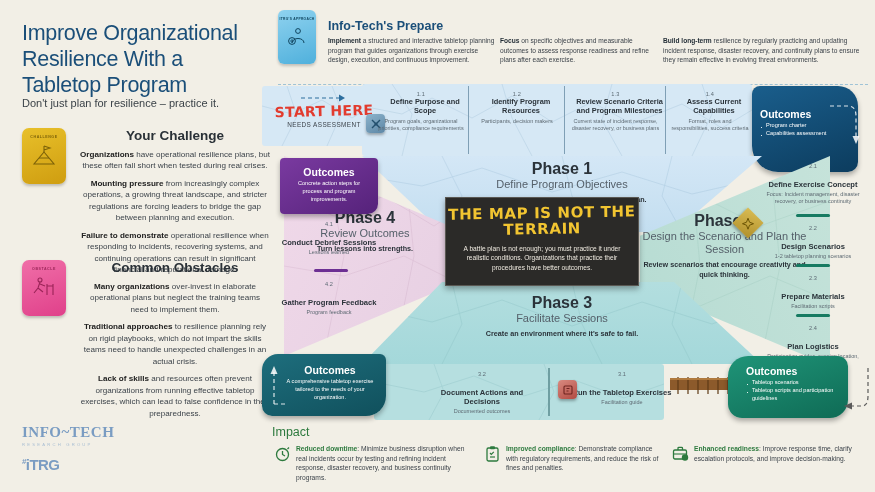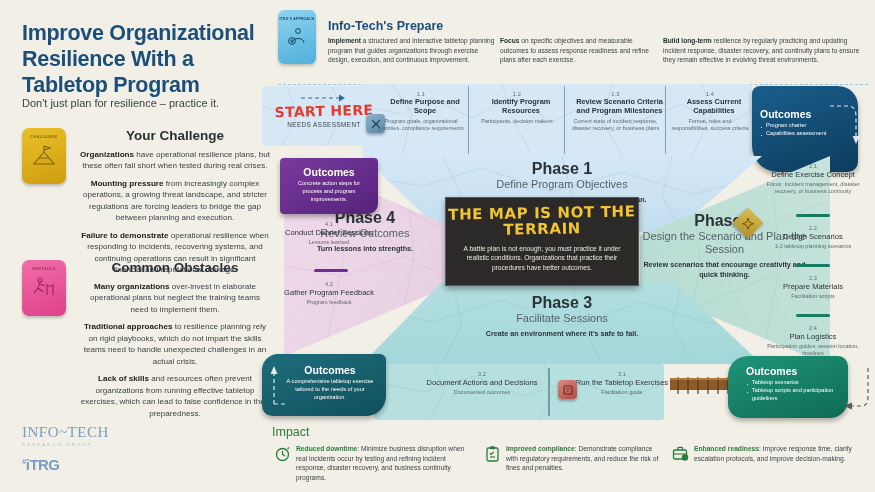--- a/index.html
+++ b/index.html
@@ -8,21 +8,21 @@
     background: #f2efe6;
     font-family: "Liberation Sans", sans-serif;
     overflow: hidden;
   }
   #page { position: relative; width: 875px; height: 492px; background: #f2efe6; }
 
   
   #left-col { position: absolute; left: 0; top: 0; width: 272px; height: 492px; }
   #page-title {
     position: absolute; left: 22px; top: 20px; width: 245px;
-    font-size: 21.5px; font-weight: bold; line-height: 1.22;
+    font-size: 21.5px; font-weight: normal; line-height: 1.22;
     color: #1b4f79; letter-spacing: -0.3px;
   }
   #page-subtitle {
     position: absolute; left: 22px; top: 96px; width: 248px;
     font-size: 11px; color: #3b4248; line-height: 1.3;
   }
 
   .side-block { position: absolute; left: 22px; width: 248px; text-align: center; }
   .side-badge {
     position: absolute; left: 0; top: 0; width: 44px; height: 56px;
@@ -36,21 +36,21 @@
   }
   .side-badge.obstacle .bl { color: #8d1b4c; }
   .side-badge .bicon { margin-top: 4px; opacity: .85; }
   .side-body { margin-left: 58px; }
   .side-h { font-size: 13.5px; font-weight: bold; color: #2a3137; margin-bottom: 6px; }
   .side-p { font-size: 8.1px; line-height: 1.42; color: #3c434a; margin-bottom: 6px; }
   .side-p b { color: #222; }
 
   #footer-logos { position: absolute; left: 22px; top: 424px; }
   .logo-it { font-family: "Liberation Serif", serif; font-size: 15px; color: #7a9cc2;
-             letter-spacing: .5px; font-variant: small-caps; font-weight: normal; }
+             letter-spacing: .5px; font-variant: small-caps; font-weight: bold; }
   .logo-it-sub { font-size: 4.2px; letter-spacing: 2.2px; color: #a9bed3; margin-top: 1px; }
   .logo-itrg { margin-top: 9px; font-size: 15px; font-weight: bold; color: #7a9cc2; letter-spacing: -.6px; }
   .logo-itrg .hash { font-size: 8px; vertical-align: super; }
 
   
   #approach { position: absolute; left: 278px; top: 8px; width: 590px; height: 72px; }
   #approach-badge {
     position: absolute; left: 0; top: 2px; width: 38px; height: 54px; border-radius: 6px;
     background: linear-gradient(160deg,#8fd2ef,#4fb0dc); box-shadow: 0 2px 3px rgba(0,0,0,.2);
     display: flex; flex-direction: column; align-items: center; padding-top: 7px;
@@ -75,21 +75,21 @@
   .step {
     position: absolute; text-align: center; padding-top: 5px;
     border-right: 1.5px solid #7f9fb5;
   }
   .step .num { font-size: 5.6px; color: #5c6a74; letter-spacing: .2px; }
   .step .ttl { font-size: 7.4px; font-weight: bold; color: #2b333a; line-height: 1.2; margin-top: 1px; margin-left: 8px; }
   .step .sub { font-size: 5.5px; color: #5e6a73; line-height: 1.3; margin-top: 2px; padding: 0 4px; }
 
   .step-v { position: absolute; text-align: center; padding-top: 5px; }
   .step-v .num { font-size: 5.6px; color: #5c6a74; }
-  .step-v .ttl { font-size: 7.6px; font-weight: normal; color: #2b333a; line-height: 1.2; margin-top: 1px; }
+  .step-v .ttl { font-size: 7.6px; font-weight: bold; color: #2b333a; line-height: 1.2; margin-top: 11px; }
   .step-v .sub { font-size: 5.5px; color: #5e6a73; line-height: 1.3; margin-top: 2px; padding: 0 7px; }
   .vdiv { position: absolute; height: 2.5px; border-radius: 2px; }
 
   
   .outcome { position: absolute; color: #fff; padding: 6px 8px; }
   .outcome .oh { font-size: 10.5px; font-weight: bold; margin-bottom: 2px; }
   .outcome .ob { font-size: 5.6px; line-height: 1.42; }
   .outcome ul { list-style: none; }
   .outcome li { position: relative; padding-left: 6px; }
   .outcome li:before { content: "·"; position: absolute; left: 0; top: -1px; font-size: 9px; }

